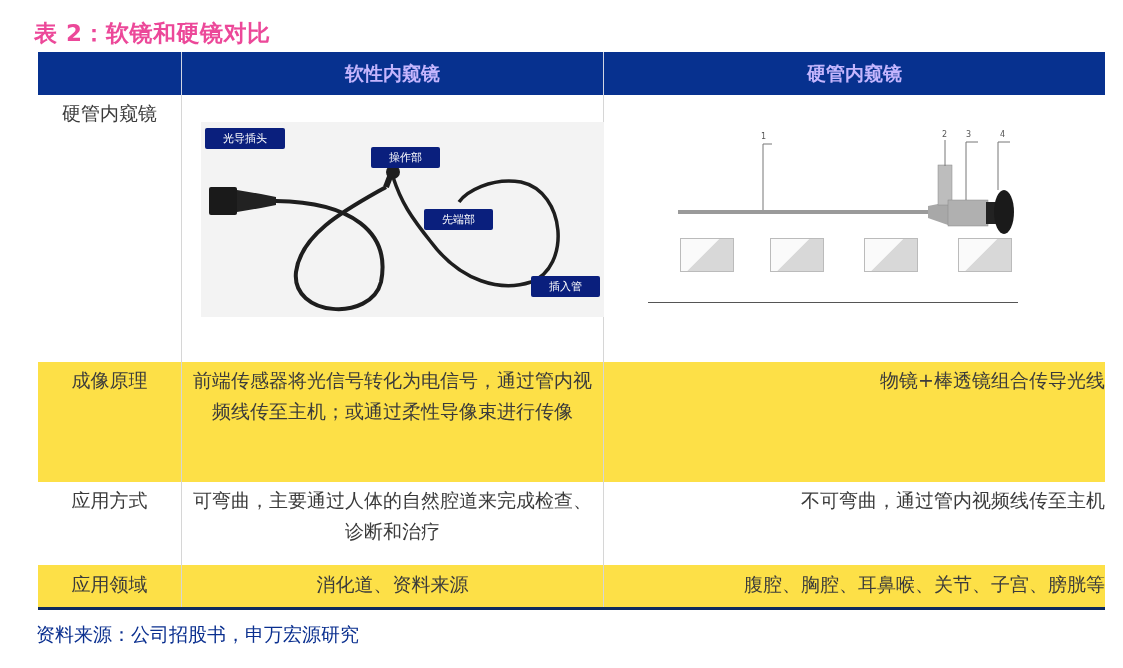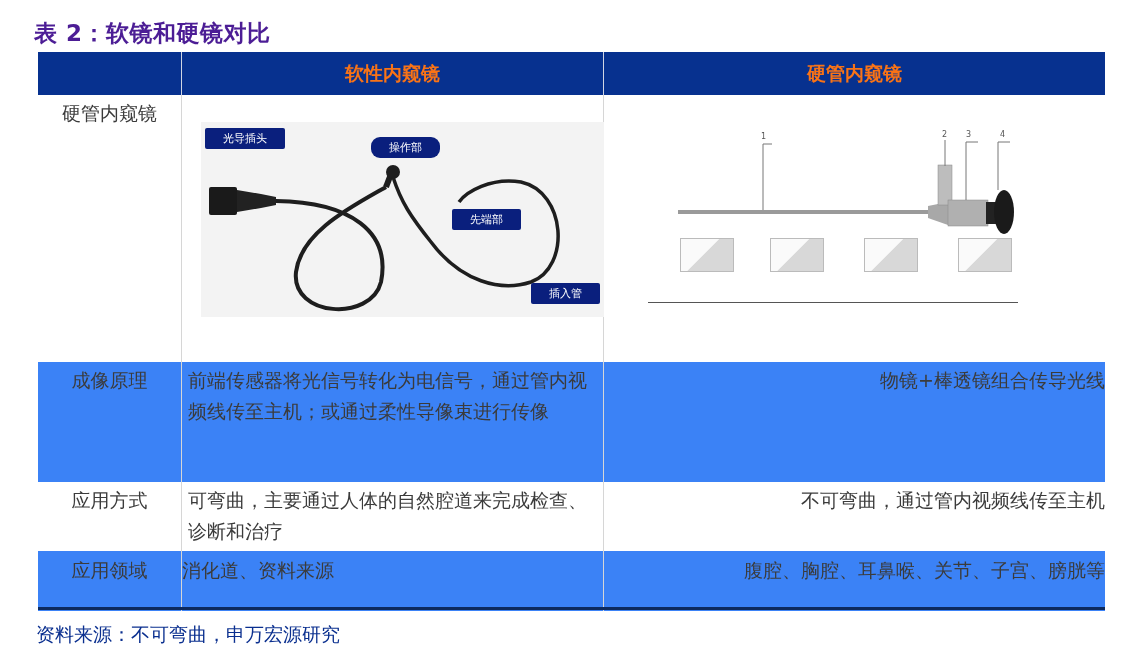--- a/index.html
+++ b/index.html
@@ -1,35 +1,35 @@
 <!DOCTYPE html>
 <html><head>
   <meta charset="utf-8">
   <style>
     html, body { margin: 0; padding: 0; background: #ffffff; }
     body { width: 1123px; height: 668px; position: relative; overflow: hidden;
            font-family: "DejaVu Sans", "Liberation Sans", sans-serif; color: #3b3b3b; }
     .title { position: absolute; left: 34px; top: 18px; font-size: 23px; font-weight: bold;
-             color: #4c1d95; letter-spacing: 0.5px; }
+             color: #ec4899; letter-spacing: 0.5px; }
     .tbl { position: absolute; left: 38px; top: 52px; width: 1067px; border-collapse: collapse; }
     .tbl th, .tbl td { padding: 0; vertical-align: top; }
-    .hdr th { background: #07318f; color: #f97316; font-size: 19px; font-weight: bold;
+    .hdr th { background: #07318f; color: #c4b5fd; font-size: 19px; font-weight: bold;
               height: 43px; text-align: center; vertical-align: middle; }
     .hdr th.c1 { border-right: 1px solid #d0d5e3; }
     .hdr th.c2 { border-right: 1px solid #d0d5e3; }
     td.c1 { width: 143px; border-right: 1px solid #d6d6d6; text-align: center; }
-    td.c2 { width: 421px; border-right: 1px solid #d6d6d6; text-align: left; }
+    td.c2 { width: 421px; border-right: 1px solid #d6d6d6; text-align: center; }
     td.c3 { text-align: right; }
     .cell-text { font-size: 19px; line-height: 31px; padding-top: 3px; }
     .row-img td { height: 267px; background: #ffffff; }
-    .row-gray td { background: #3b82f6; }
+    .row-gray td { background: #fde047; }
     .row-white td { background: #ffffff; }
     .row-principle td { height: 120px; }
-    .row-method td { height: 69px; }
-    .row-field td { height: 60px; }
+    .row-method td { height: 83px; }
+    .row-field td { height: 44px; }
     .row-field td .cell-text { padding-top: 4px; }
     .c2-text { padding: 3px 6px 0 6px; }
     .bottom-line { position: absolute; left: 38px; top: 607px; width: 1067px; height: 3px; background: #0d2a5e; }
     .source { position: absolute; left: 36px; top: 622px; font-size: 19px; color: #0a2f8f; }
     .flex-img { position: absolute; left: 201px; top: 122px; width: 403px; height: 195px;
                 background: #f3f3f3; }
     .tag { position: absolute; background: #0a1f7d; color: #ffffff; font-size: 11px;
            border-radius: 2px; padding: 3px 18px; font-family: "DejaVu Serif", serif; }
     .rigid-img { position: absolute; left: 648px; top: 130px; width: 380px; height: 178px; }
     .rigid-caption { position: absolute; left: 0; top: 150px; font-size: 11px; color: #333; }
@@ -96,23 +96,23 @@
 <div class="flex-img">
   <svg width="403" height="195" viewBox="0 0 403 195">
     <rect x="8" y="65" width="28" height="28" rx="2" fill="#1a1a1a"></rect>
     <path d="M36 68 L60 72 L75 75 L75 83 L60 86 L36 90 Z" fill="#222"></path>
     <path d="M75 79 C150 80, 190 110, 180 160 C170 200, 90 195, 95 150 C100 110, 150 85, 185 65" fill="none" stroke="#1e1e1e" stroke-width="4"></path>
     <path d="M185 65 L190 52" stroke="#1e1e1e" stroke-width="6"></path>
     <circle cx="192" cy="50" r="7" fill="#1e1e1e"></circle>
     <path d="M192 55 C200 80, 210 95, 230 120 C260 160, 300 170, 330 160 C370 145, 365 70, 320 60 C290 55, 265 70, 258 80" fill="none" stroke="#1e1e1e" stroke-width="3.5"></path>
   </svg>
   <div class="tag" style="left:4px;top:6px;">光导插头</div>
-  <div class="tag" style="left:170px;top:15px;border-radius:9px;">操作部</div>
-  <div class="tag" style="left:251px;top:87px;">先端部</div>
-  <div class="tag" style="left:330px;top:161px;">插入管</div>
+  <div class="tag" style="left:170px;top:25px;">操作部</div>
+  <div class="tag" style="left:223px;top:87px;">先端部</div>
+  <div class="tag" style="left:330px;top:154px;">插入管</div>
 </div>
 
 <div class="rigid-img">
   <svg width="380" height="105" viewBox="0 0 380 105">
     <line x1="115" y1="14" x2="115" y2="82" stroke="#777" stroke-width="1"></line>
     <line x1="115" y1="14" x2="124" y2="14" stroke="#777" stroke-width="1"></line>
     <rect x="30" y="80" width="250" height="4" fill="#9a9a9a"></rect>
     <path d="M280 76 L300 72 L300 95 L280 88 Z" fill="#a8a8a8"></path>
     <rect x="290" y="35" width="14" height="40" fill="#bdbdbd" stroke="#888" stroke-width="0.5"></rect>
     <rect x="300" y="70" width="40" height="26" fill="#b0b0b0" stroke="#888" stroke-width="0.5"></rect>
@@ -129,13 +129,13 @@
   <span class="lbl-num" style="left:318px;top:0px;">3</span>
   <span class="lbl-num" style="left:352px;top:0px;">4</span>
   <div class="mini" style="left:32px;"></div>
   <div class="mini" style="left:122px;"></div>
   <div class="mini" style="left:216px;"></div>
   <div class="mini" style="left:310px;"></div>
   <div class="rigid-line"></div>
 </div>
 
 <div class="bottom-line"></div>
-<div class="source">资料来源：不可弯曲，申万宏源研究</div>
+<div class="source">资料来源：公司招股书，申万宏源研究</div>
 
 </body></html>

